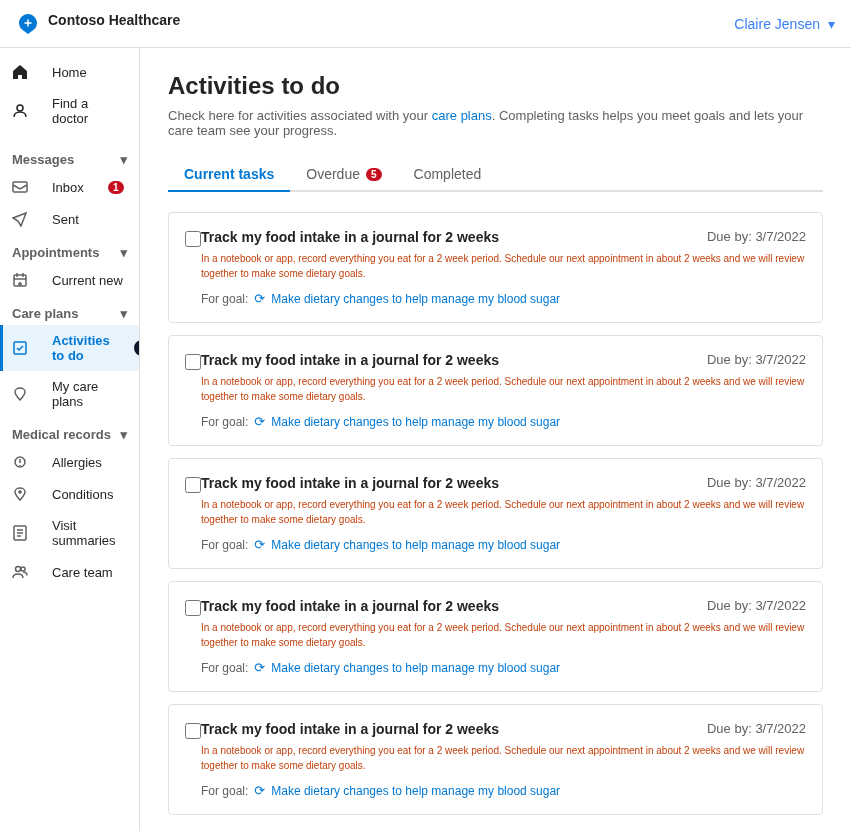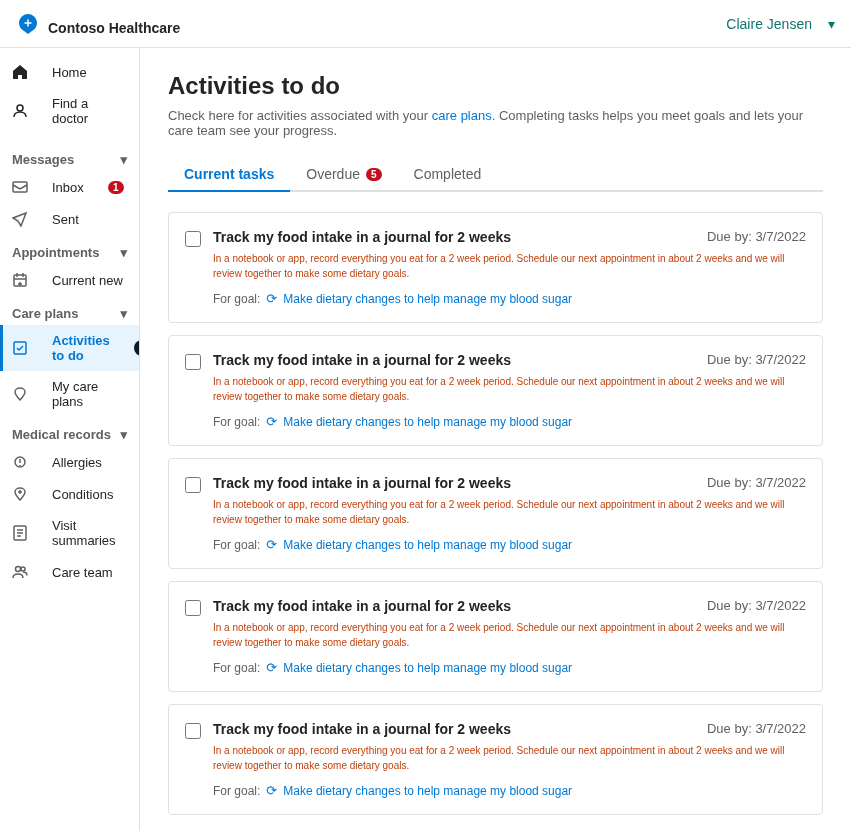--- a/index.html
+++ b/index.html
@@ -9,24 +9,24 @@
     .top-nav {
       height: 48px;
       background: #fff;
       border-bottom: 1px solid #e0e0e0;
       display: flex;
       align-items: center;
       justify-content: space-between;
       padding: 0 16px;
       flex-shrink: 0;
     }
-    .top-nav-left { display: flex; align-items: flex-end; gap: 8px; }
+    .top-nav-left { display: flex; align-items: flex-start; gap: 8px; }
     .logo-icon { width: 24px; height: 24px; }
     .app-title { font-size: 14px; font-weight: 600; color: #242424; }
-    .user-info { display: flex; align-items: center; gap: 16px; font-size: 14px; color: #0f766e; cursor: pointer; }
+    .user-info { display: flex; align-items: center; gap: 8px; font-size: 14px; color: #3b82f6; cursor: pointer; }
 
     
     .layout { display: flex; flex: 1; overflow: hidden; }
 
     
     .sidebar {
       width: 140px;
       background: #fff;
       border-right: 1px solid #e0e0e0;
       padding: 8px 0;
@@ -116,21 +116,21 @@
       font-weight: 600;
     }
 
     
     .task-card {
       border: 1px solid #e0e0e0;
       border-radius: 4px;
       padding: 16px;
       margin-bottom: 12px;
       display: flex;
-      gap: 12px;
+      gap: 0;
       align-items: flex-start;
     }
     .task-checkbox {
       width: 16px;
       height: 16px;
       border: 1.5px solid #616161;
       border-radius: 2px;
       flex-shrink: 0;
       margin-top: 2px;
       cursor: pointer;

